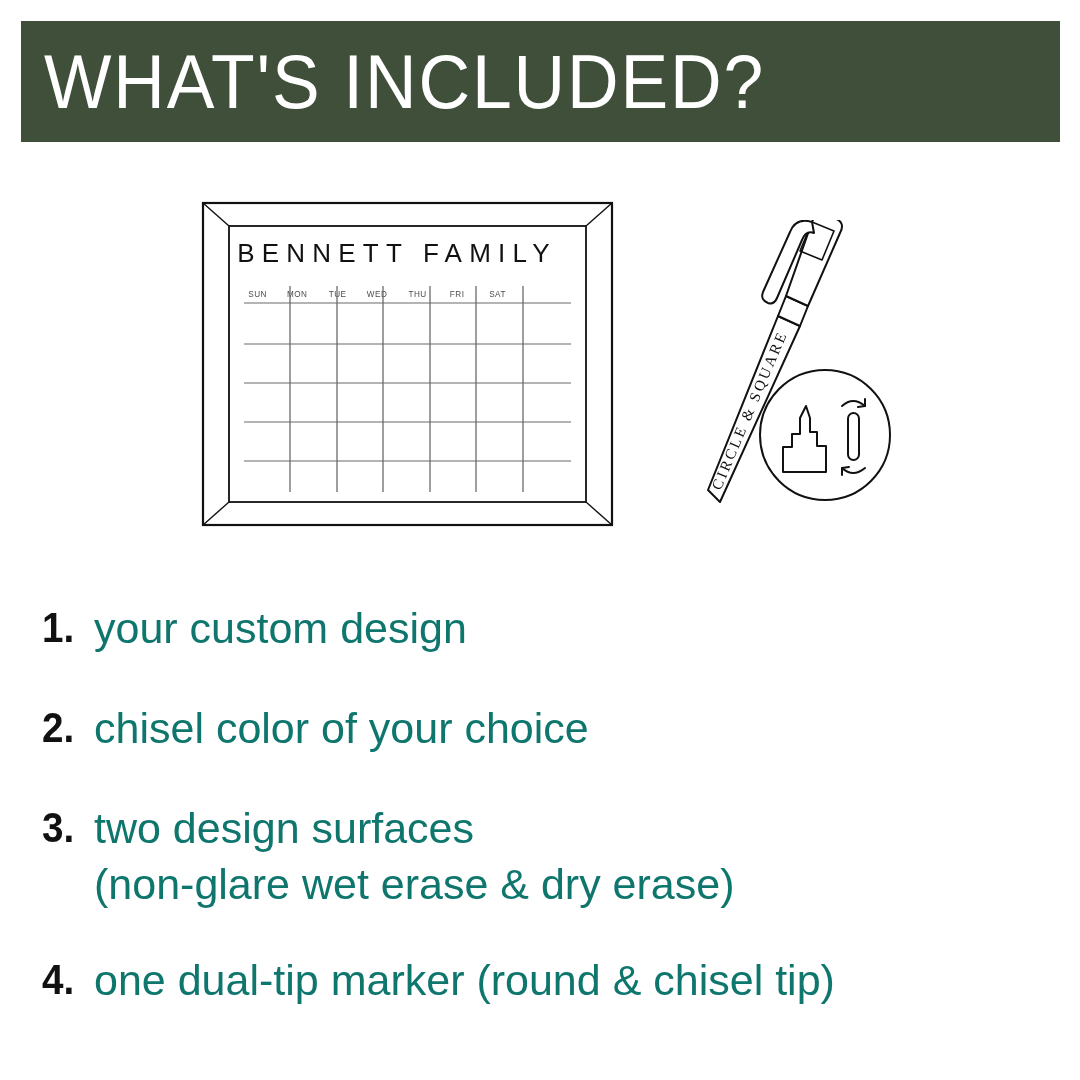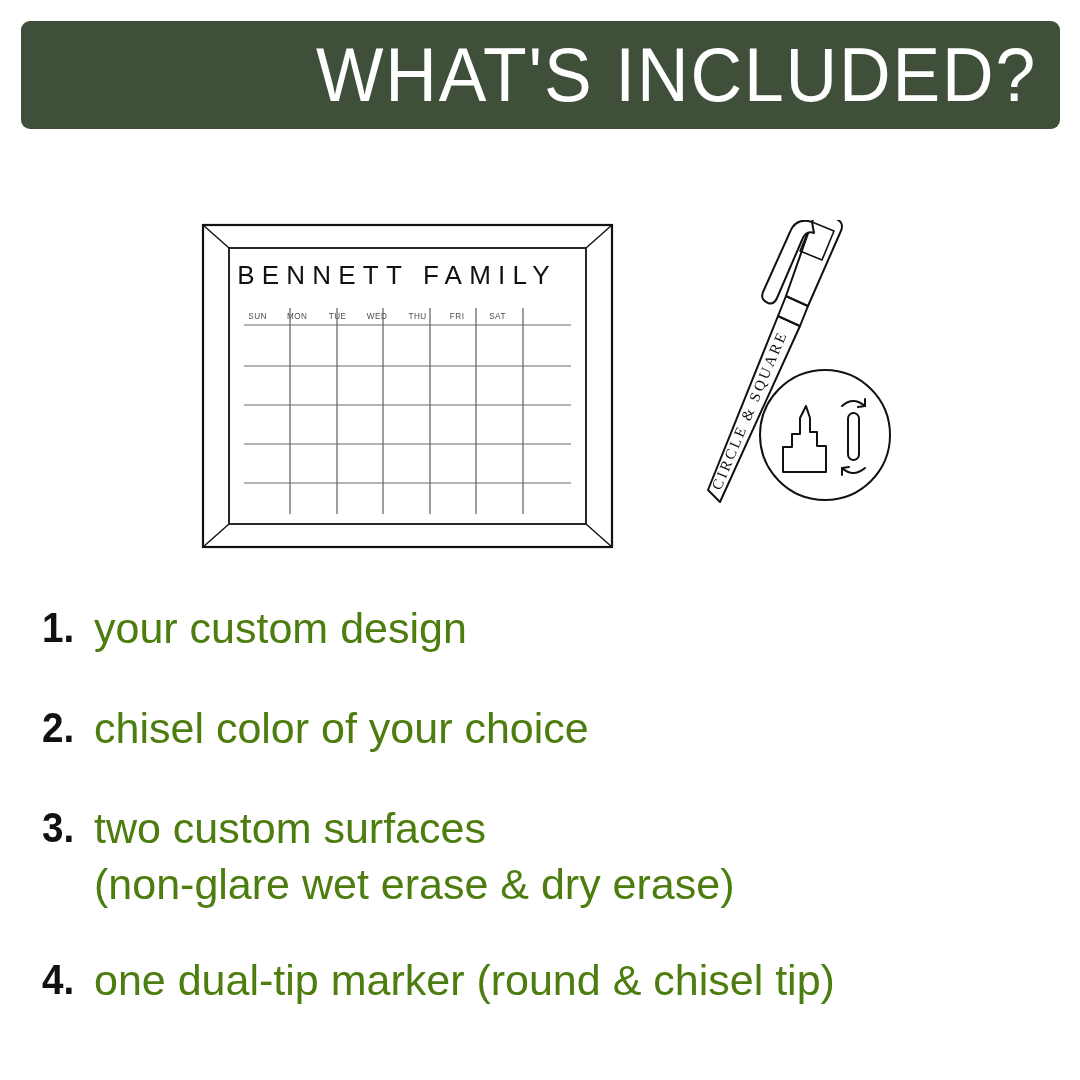--- a/index.html
+++ b/index.html
@@ -15,26 +15,25 @@
     font-family: "Liberation Sans", sans-serif;
     color: #1a1a1a;
   }
 
   
   #header-banner {
     position: absolute;
     left: 21px;
     top: 21px;
     width: 1039px;
-    height: 108px;
+    height: 121px;
     background: #3f4f3a;
     display: flex;
     align-items: center;
-    justify-content: flex-end;
-    border-radius: 9px;
+    justify-content: flex-start;
   }
   #header-title {
     color: #ffffff;
     font-family: "Liberation Sans", sans-serif;
     font-size: 76px;
     font-weight: 400;
     letter-spacing: 2px;
     line-height: 1;
     transform: scaleX(0.94);
     white-space: nowrap;
@@ -44,21 +43,21 @@
   #illustration {
     position: absolute;
     left: 0;
     top: 160px;
     width: 1080px;
     height: 420px;
   }
   #calendar-board {
     position: absolute;
     left: 200px;
-    top: 62px;
+    top: 40px;
     width: 415px;
     height: 328px;
   }
   #marker-illustration {
     position: absolute;
     left: 700px;
     top: 60px;
     width: 195px;
     height: 300px;
   }
@@ -113,21 +112,21 @@
     transform-origin: left center;
   }
   .list-body {
     flex: 1 1 auto;
   }
   .list-line {
     font-family: "Liberation Sans", sans-serif;
     font-weight: 300;
     font-size: 43px;
     line-height: 56px;
-    color: #4d7c0f;
+    color: #0f766e;
     white-space: nowrap;
     transform: scaleX(0.95);
     transform-origin: left center;
   }
   #list-item-1 { top: 20px; }
   #list-item-2 { top: 120px; }
   #list-item-3 { top: 220px; }
   #list-item-4 { top: 372px; }
 </style>
 </head>
@@ -231,21 +230,21 @@
   <li class="list-item" id="list-item-2">
     <span class="list-num">2.</span>
     <span class="list-body">
       <span class="list-line">chisel color of your choice</span>
     </span>
   </li>
 
   <li class="list-item" id="list-item-3">
     <span class="list-num">3.</span>
     <span class="list-body">
-      <span class="list-line">two custom surfaces</span>
+      <span class="list-line">two design surfaces</span>
       <span class="list-line">(non-glare wet erase &amp; dry erase)</span>
     </span>
   </li>
 
   <li class="list-item" id="list-item-4">
     <span class="list-num">4.</span>
     <span class="list-body">
       <span class="list-line">one dual-tip marker (round &amp; chisel tip)</span>
     </span>
   </li>

